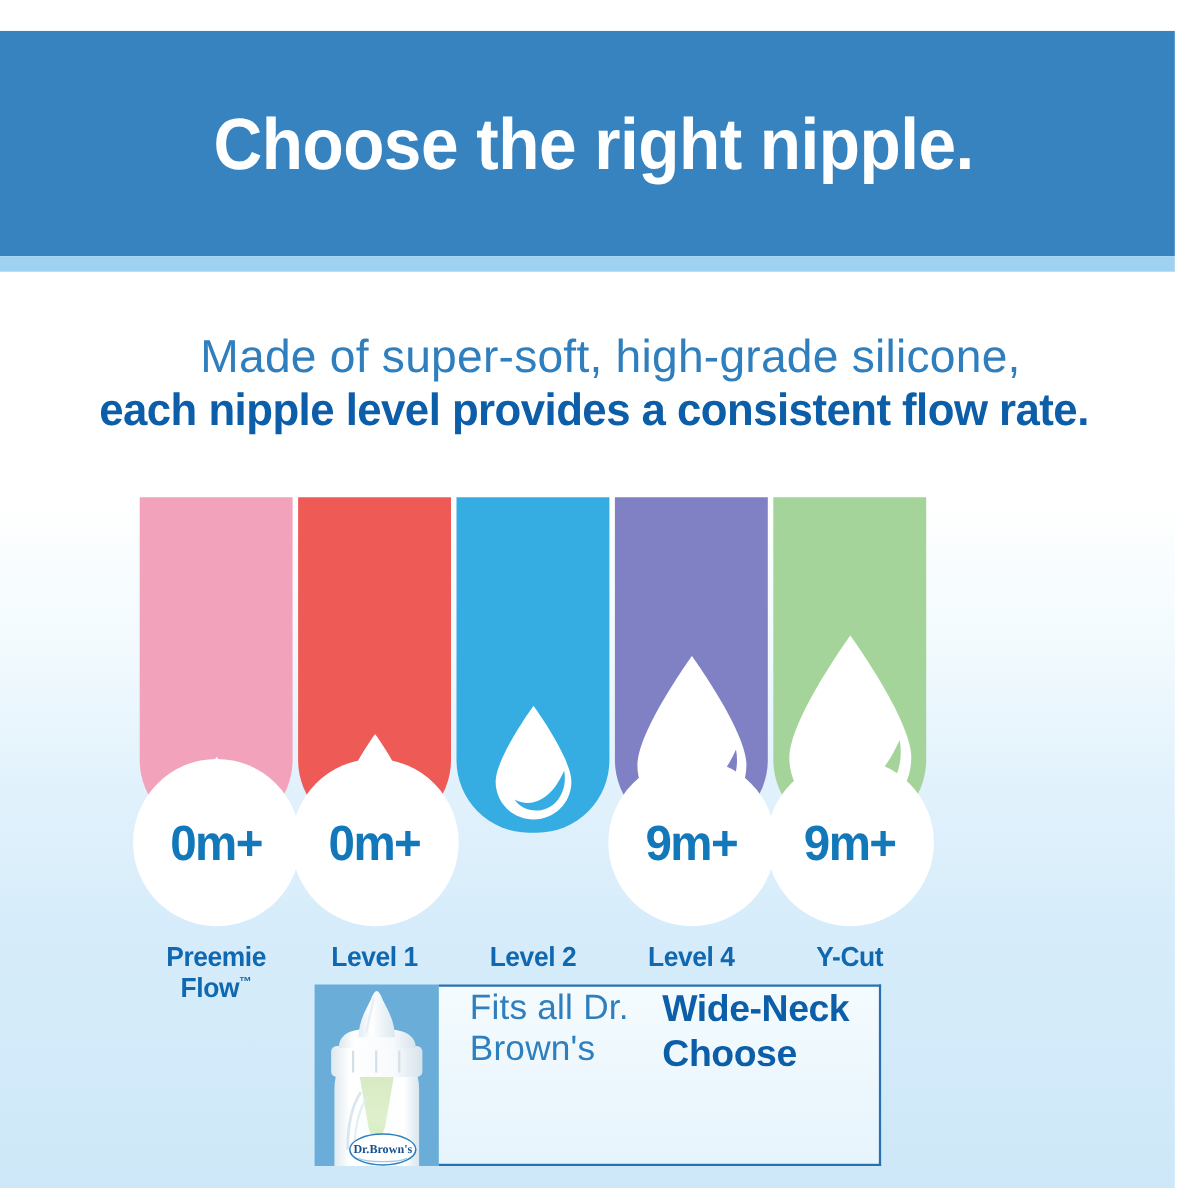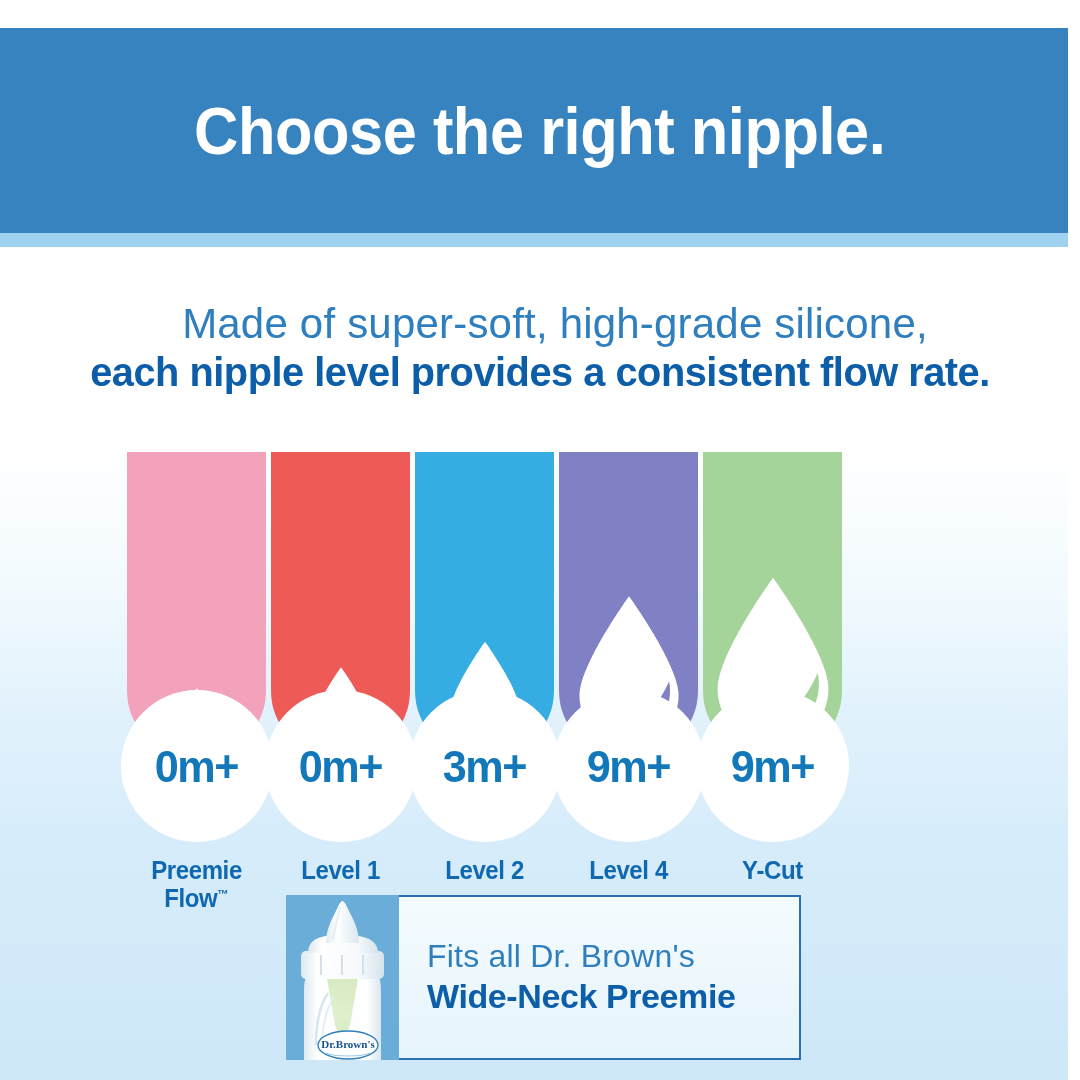--- a/index.html
+++ b/index.html
@@ -180,21 +180,21 @@
   }
   #callout-box {
     position: relative;
     flex: 1 1 auto;
     height: 165px;
     box-sizing: border-box;
     border: 2px solid #2a6fb0;
     border-left: none;
     background: linear-gradient(to bottom, #f4fbfe 0%, #e6f4fc 100%);
     display: flex;
-    flex-direction: column;
+    flex-direction: row;
     justify-content: center;
     padding-left: 28px;
   }
   #callout-line1 {
     font-size: 32px;
     font-weight: 300;
     color: #2f7fbe;
     line-height: 1.18;
     letter-spacing: 0.2px;
   }
@@ -256,23 +256,20 @@
           <div>Level 1</div>
         </div>
       </div>
       <div class="level-col">
         <div class="level-bar" style="background: rgb(53, 172, 226);"></div>
         <div class="drop-wrap">
           <svg width="82" height="106.60000000000001" viewBox="0 0 100 130">
             <path d="M50 2 C50 2 92 60 92 86 C92 110 73 128 50 128 C27 128 8 110 8 86 C8 60 50 2 50 2 Z" fill="#ffffff"></path>
             <path d="M84 74 C88 96 76 116 56 118 C44 119 34 114 29 106 C38 111 49 111 58 106 C71 99 78 87 84 74 Z" fill="#35ace2"></path>
           </svg>
-        </div>
-        <div class="age-badge">
-          <span class="age-text">3m+</span>
         </div>
         <div class="level-label">
           <div>Level 2</div>
         </div>
       </div>
       <div class="level-col">
         <div class="level-bar" style="background: rgb(128, 129, 196);"></div>
         <div class="drop-wrap">
           <svg width="118" height="153.4" viewBox="0 0 100 130">
             <path d="M50 2 C50 2 92 60 92 86 C92 110 73 128 50 128 C27 128 8 110 8 86 C8 60 50 2 50 2 Z" fill="#ffffff"></path>
@@ -351,17 +348,17 @@
         <path d="M36 155 C36 130 40 114 48 102" stroke="#dcebf3" stroke-width="2" fill="none" opacity="0.8"></path>
 
         <ellipse cx="62" cy="150" rx="30" ry="14" fill="#ffffff" stroke="#2f7fbe" stroke-width="1.4"></ellipse>
         <text x="62" y="153" text-anchor="middle" font-family="Liberation Serif, serif" font-size="11" font-weight="bold" fill="#15508f">Dr.Brown's</text>
         <path d="M40 158 C48 162 76 162 84 158" stroke="#9ecbe6" stroke-width="1.2" fill="none"></path>
       </svg>
     </div>
 
     <div id="callout-box">
       <div id="callout-line1">Fits all Dr. Brown's</div>
-      <div id="callout-line2">Wide-Neck Preemie</div>
+      <div id="callout-line2">Wide-Neck Choose</div>
     </div>
   </div>
 
 </div>
 
 </body></html>

